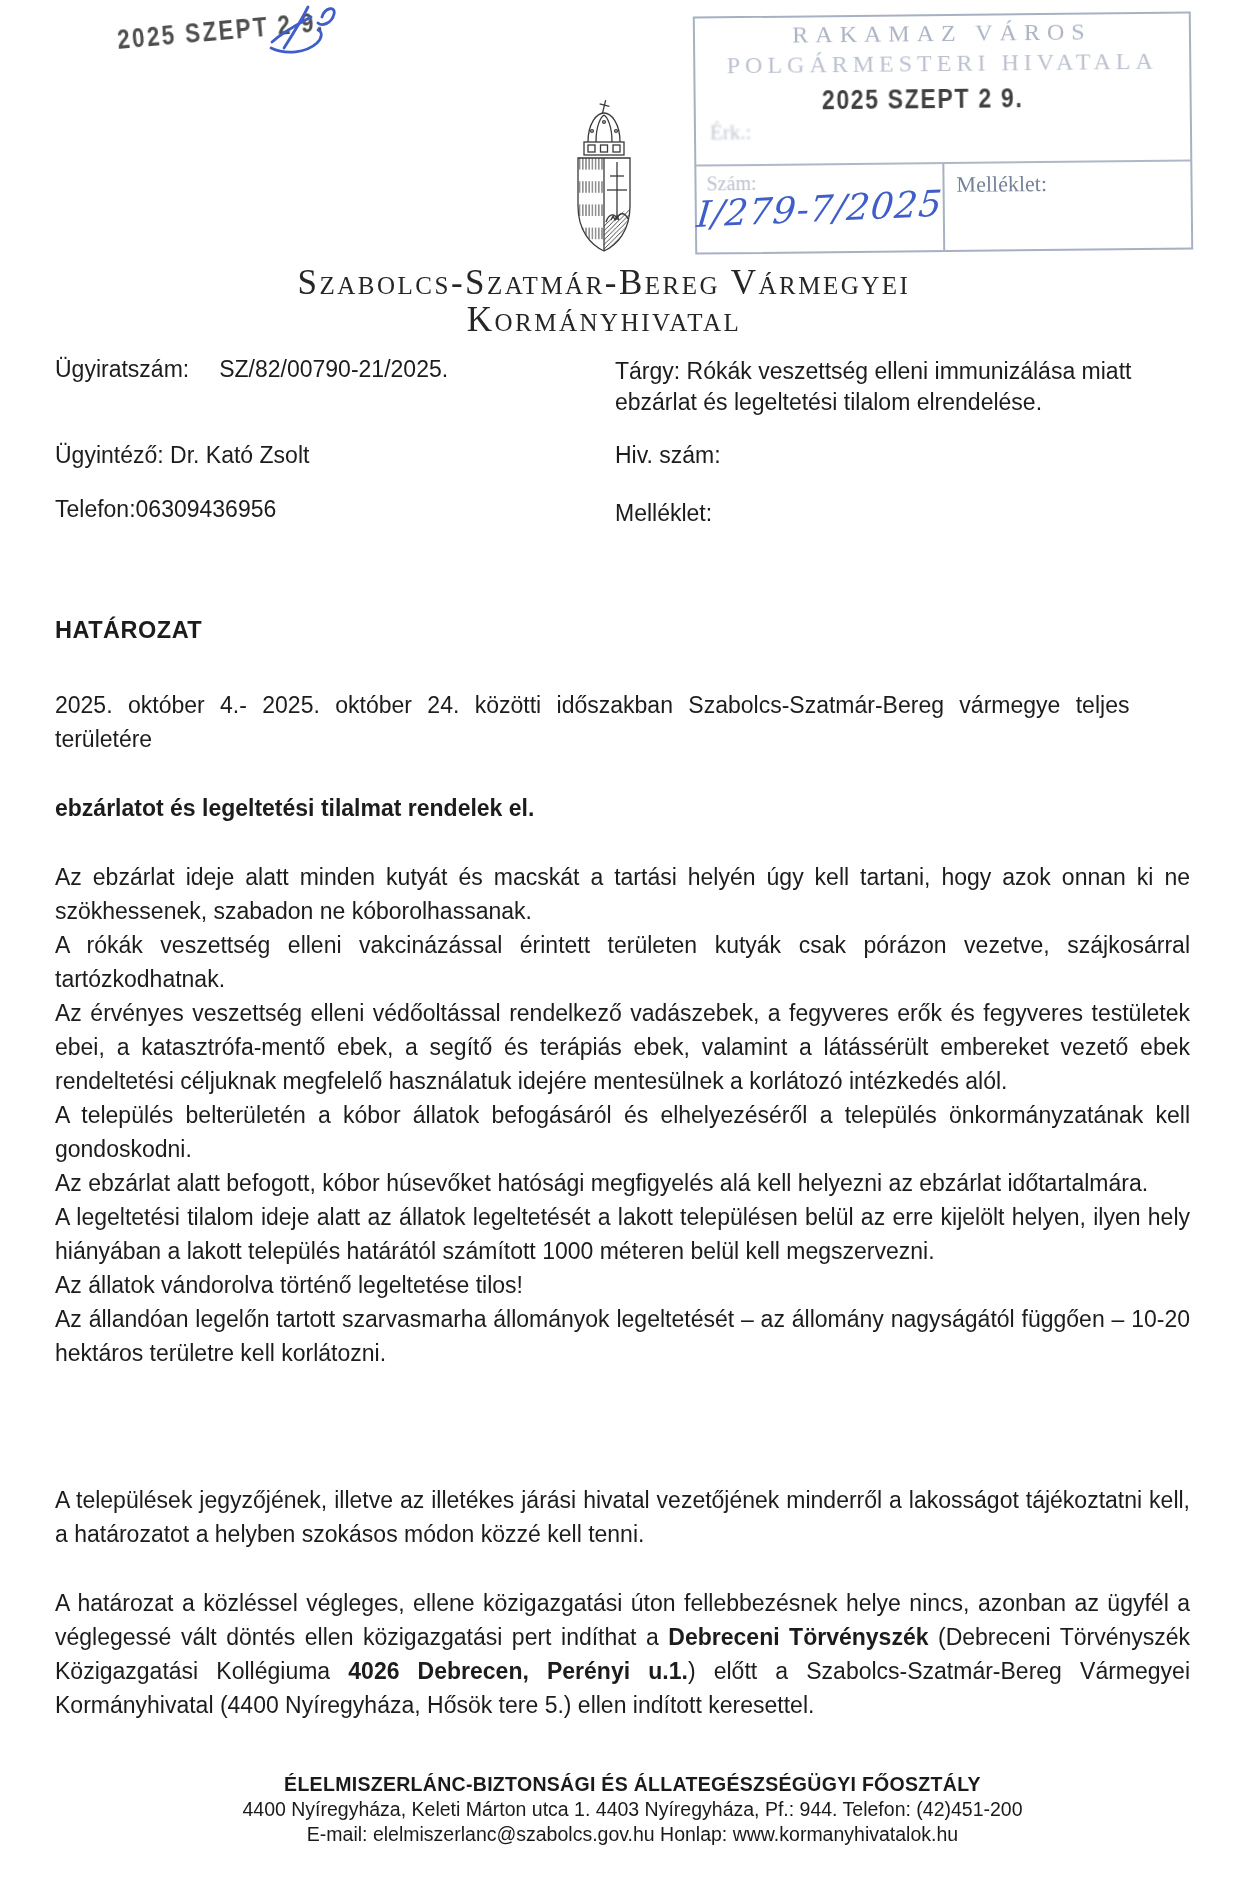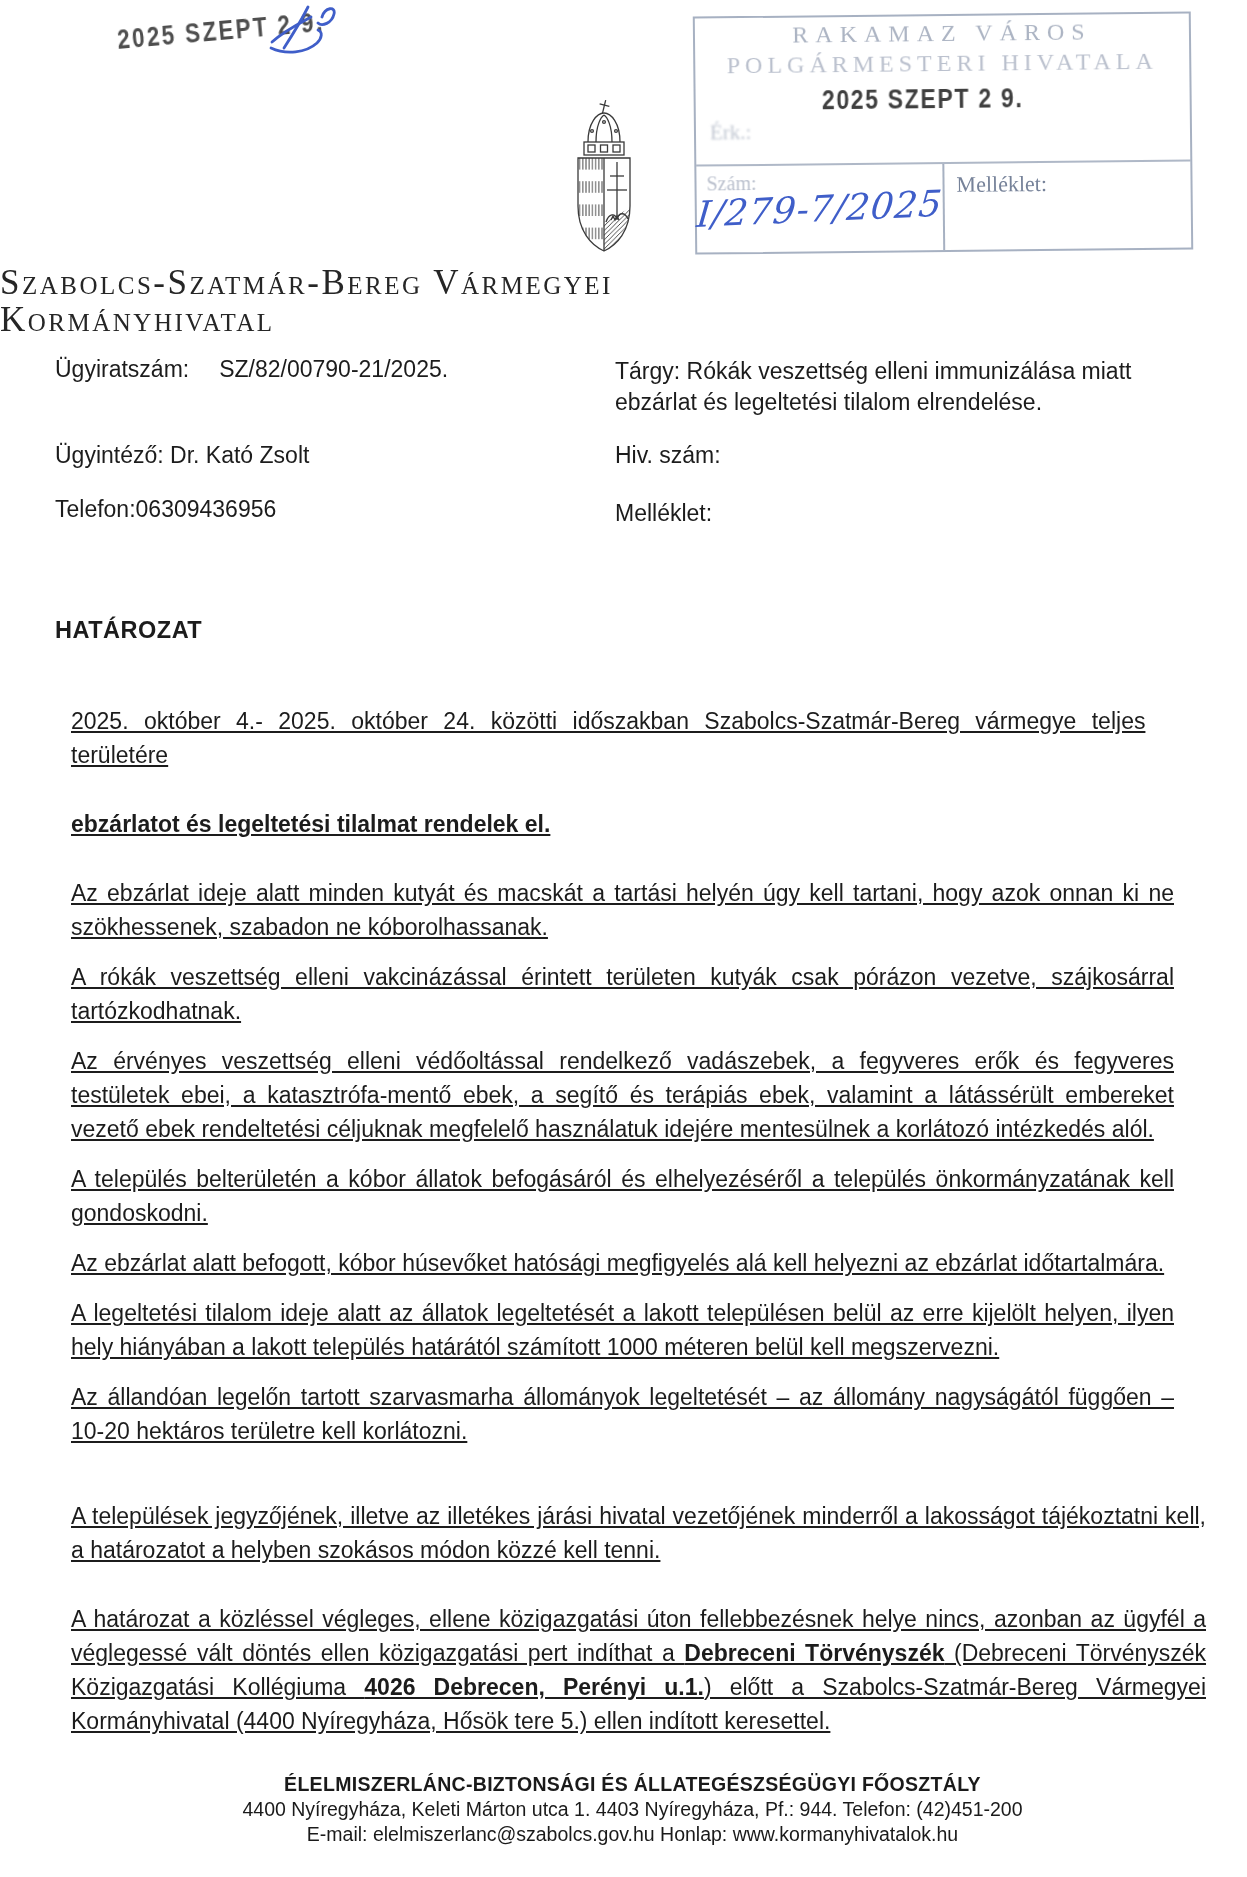--- a/index.html
+++ b/index.html
@@ -57,39 +57,39 @@
   .rs-szam-value{
     position:absolute;left:0px;top:22px;width:300px;
     font-family:"DejaVu Serif",serif;font-style:italic;
     font-size:36px;color:#3f5ec9;white-space:nowrap;
     transform:rotate(-2deg) skewX(-8deg);letter-spacing:1px;
   }
 
   .coat-svg{position:absolute;left:562px;top:98px;}
 
   .org-title{
-    position:absolute;top:264px;left:0;width:1208px;
+    position:absolute;top:264px;left:0;width:1208px;text-align:center;
     font-family:"Liberation Serif",serif;font-variant:small-caps;
     font-size:35px;line-height:37px;letter-spacing:2.5px;color:#262626;
   }
 
   
   .meta{position:absolute;top:356px;left:55px;right:57px;height:200px;font-size:23px;}
   .meta .item{position:absolute;white-space:nowrap;}
   .m-ugyirat{left:0;top:0;}
   .m-ugyirat .val{margin-left:30px;}
   .m-targy{left:560px;top:0;width:530px;white-space:normal !important;line-height:31px;}
   .m-ugyintezo{left:0;top:86px;}
   .m-hivszam{left:560px;top:86px;}
   .m-telefon{left:0;top:140px;}
   .m-melleklet{left:560px;top:144px;}
 
   
   .content{position:absolute;top:0;left:55px;width:1135px;font-size:23px;}
-  .content p{margin:16px;text-decoration:underline;}
+  .content p{margin:0;}
   .decision-title{
     position:absolute;top:617px;width:100%;
     font-weight:bold;font-size:23.5px;letter-spacing:0.5px;
   }
   .intro{position:absolute;top:688px;width:100%;line-height:34px;}
   .intro .l1{word-spacing:9px;}
   .order{position:absolute;top:795px;width:100%;text-align:left;font-weight:bold;}
   .rules{position:absolute;top:860px;width:100%;line-height:34px;}
   .rules p{text-align:justify;}
   .notify{position:absolute;top:1483px;width:100%;line-height:34px;text-align:justify;}
@@ -212,20 +212,21 @@
 
     <p class="order">ebzárlatot és legeltetési tilalmat rendelek el.</p>
 
     <div class="rules">
       <p>Az ebzárlat ideje alatt minden kutyát és macskát a tartási helyén úgy kell tartani, hogy azok onnan ki ne szökhessenek, szabadon ne kóborolhassanak.</p>
       <p>A rókák veszettség elleni vakcinázással érintett területen kutyák csak pórázon vezetve, szájkosárral tartózkodhatnak.</p>
       <p>Az érvényes veszettség elleni védőoltással rendelkező vadászebek, a fegyveres erők és fegyveres testületek ebei, a katasztrófa-mentő ebek, a segítő és terápiás ebek, valamint a látássérült embereket vezető ebek rendeltetési céljuknak megfelelő használatuk idejére mentesülnek a korlátozó intézkedés alól.</p>
       <p>A település belterületén a kóbor állatok befogásáról és elhelyezéséről a település önkormányzatának kell gondoskodni.</p>
       <p>Az ebzárlat alatt befogott, kóbor húsevőket hatósági megfigyelés alá kell helyezni az ebzárlat időtartalmára.</p>
       <p>A legeltetési tilalom ideje alatt az állatok legeltetését a lakott településen belül az erre kijelölt helyen, ilyen hely hiányában a lakott település határától számított 1000 méteren belül kell megszervezni.</p>
+      <p>Az állatok vándorolva történő legeltetése tilos!</p>
       <p>Az állandóan legelőn tartott szarvasmarha állományok legeltetését – az állomány nagyságától függően – 10-20 hektáros területre kell korlátozni.</p>
     </div>
 
     <p class="notify">A települések jegyzőjének, illetve az illetékes járási hivatal vezetőjének minderről a lakosságot tájékoztatni kell, a határozatot a helyben szokásos módon közzé kell tenni.</p>
 
     <p class="legal"><span>A határozat a közléssel végleges, ellene közigazgatási úton fellebbezésnek helye nincs, azonban az ügyfél a véglegessé vált döntés ellen közigazgatási pert indíthat a </span><b>Debreceni Törvényszék</b><span> (Debreceni Törvényszék Közigazgatási Kollégiuma </span><b>4026 Debrecen, Perényi u.1.</b><span>) előtt a Szabolcs-Szatmár-Bereg Vármegyei Kormányhivatal (4400 Nyíregyháza, Hősök tere 5.) ellen indított keresettel.</span></p>
   </div>
 
   <div class="footer">
     <div class="dept">ÉLELMISZERLÁNC-BIZTONSÁGI ÉS ÁLLATEGÉSZSÉGÜGYI FŐOSZTÁLY</div>

